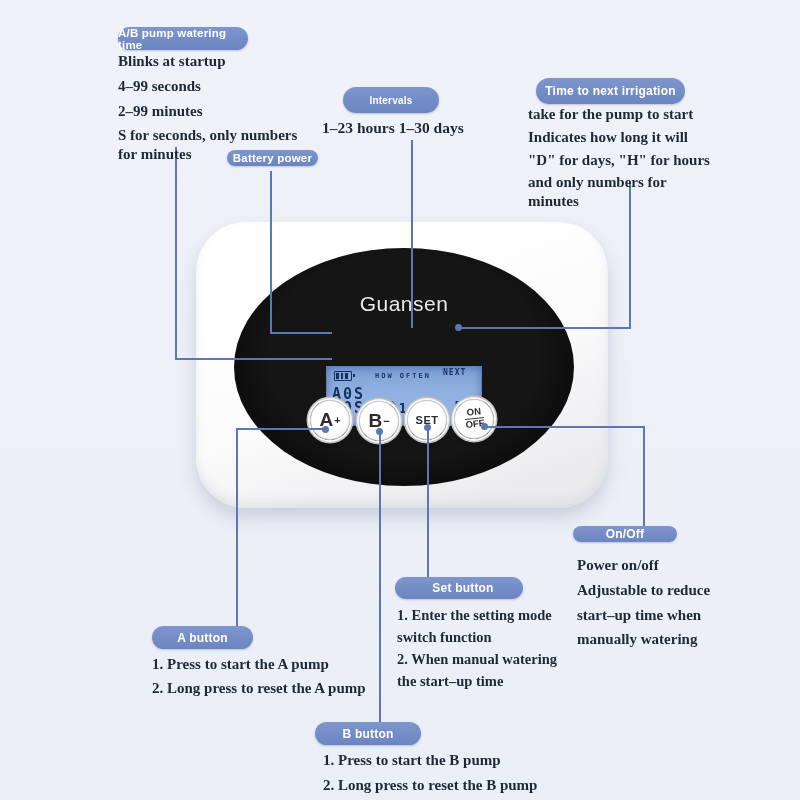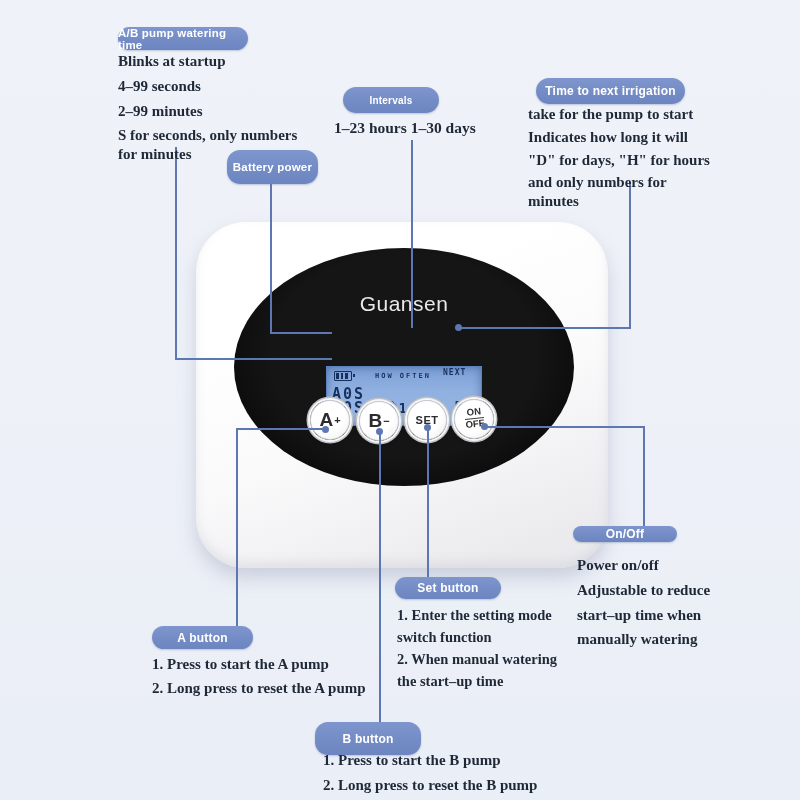--- a/index.html
+++ b/index.html
@@ -9,21 +9,21 @@
   
   .badge{position:absolute;display:flex;align-items:center;justify-content:center;
          background:linear-gradient(180deg,#7e95cd,#6c85c0);color:#fff;
          border-radius:13px;font-family:"Liberation Sans",sans-serif;
          font-weight:bold;font-size:11.5px;letter-spacing:.2px;z-index:6;
          box-shadow:0 1px 2px rgba(90,110,160,.35);}
   
   .note{position:absolute;color:#1e2836;font-weight:bold;z-index:6;}
   .note p{margin:0 0 6px 0;line-height:1.25;}
   
-  .device{position:absolute;left:196px;top:222px;width:412px;height:346px;
+  .device{position:absolute;left:196px;top:222px;width:412px;height:286px;
           border-radius:50px;z-index:1;
           background:linear-gradient(160deg,#ffffff 25%,#fafafb 55%,#ebebee 90%);
           box-shadow:0 10px 18px rgba(140,150,175,.35), inset 0 -6px 10px rgba(180,185,195,.25);}
   .panel{position:absolute;left:38px;top:26px;width:340px;height:238px;border-radius:50%;
          background:radial-gradient(ellipse at 50% 45%,#151515 55%,#000 100%);}
   .brand{position:absolute;left:0;top:44px;width:100%;text-align:center;color:#e9e9e9;
          font-family:"Liberation Sans",sans-serif;font-size:21px;letter-spacing:.5px;}
   
   .lcd{position:absolute;left:130px;top:105px;width:154px;height:58px;
        background:linear-gradient(180deg,#7d9fd6 0%,#8fb0e0 40%,#98b6e4 100%);
@@ -58,34 +58,34 @@
   .dot{position:absolute;width:7px;height:7px;border-radius:50%;background:#5d77b3;z-index:5;}
 </style>
 </head>
 <body>
 
 <div class="canvas">
 
   <div class="badge" style="left:118px;top:27px;width:130px;height:23px;">A/B pump watering time</div>
   <div class="badge" style="left:343px;top:87px;width:96px;height:26px;font-size:10px;">Intervals</div>
   <div class="badge" style="left:536px;top:78px;width:149px;height:26px;font-size:12px;">Time to next irrigation</div>
-  <div class="badge" style="left:227px;top:150px;width:91px;height:34px;">Battery power</div>
+  <div class="badge" style="left:227px;top:150px;width:91px;height:16px;">Battery power</div>
   <div class="badge" style="left:573px;top:526px;width:104px;height:16px;font-size:12px;">On/Off</div>
-  <div class="badge" style="left:395px;top:577px;width:106px;height:22px;font-size:12px;">Set button</div>
+  <div class="badge" style="left:395px;top:577px;width:120px;height:22px;font-size:12px;padding-left:8px;">Set button</div>
   <div class="badge" style="left:152px;top:626px;width:101px;height:23px;font-size:12px;">A button</div>
-  <div class="badge" style="left:315px;top:722px;width:106px;height:33px;font-size:12px;">B button</div>
+  <div class="badge" style="left:315px;top:722px;width:106px;height:23px;font-size:12px;">B button</div>
 
   <div class="note" style="left:118px;top:52px;width:182px;font-size:15px;">
     <p>Blinks at startup</p>
     <p>4–99 seconds</p>
     <p>2–99 minutes</p>
     <p>S for seconds, only numbers for minutes</p>
   </div>
 
-  <div class="note" style="left:334px;top:118px;width:160px;font-size:15.5px;">
+  <div class="note" style="left:322px;top:118px;width:160px;font-size:15.5px;">
     <p>1–23 hours 1–30 days</p>
   </div>
 
   <div class="note" style="left:528px;top:105px;width:190px;font-size:15px;">
     <p style="margin-bottom:4px;">take for the pump to start</p>
     <p style="margin-bottom:4px;">Indicates how long it will</p>
     <p style="margin-bottom:4px;">"D" for days, "H" for hours</p>
     <p style="margin-bottom:0;">and only numbers for minutes</p>
   </div>
 

